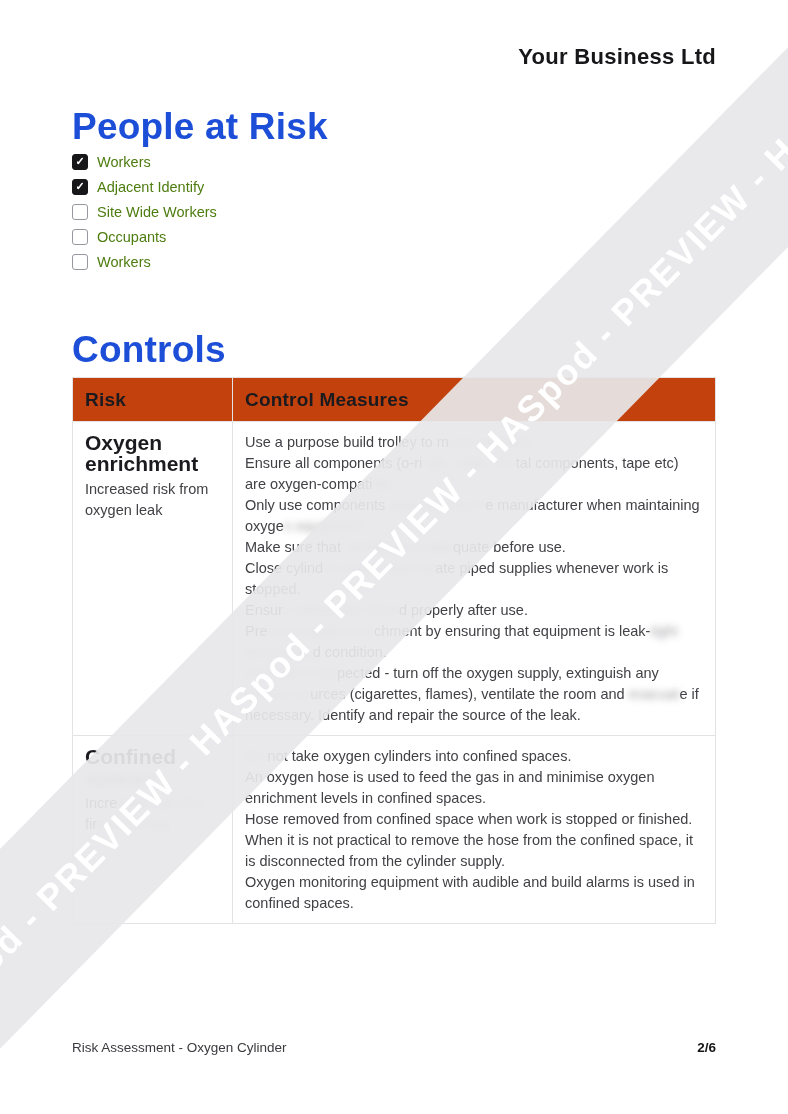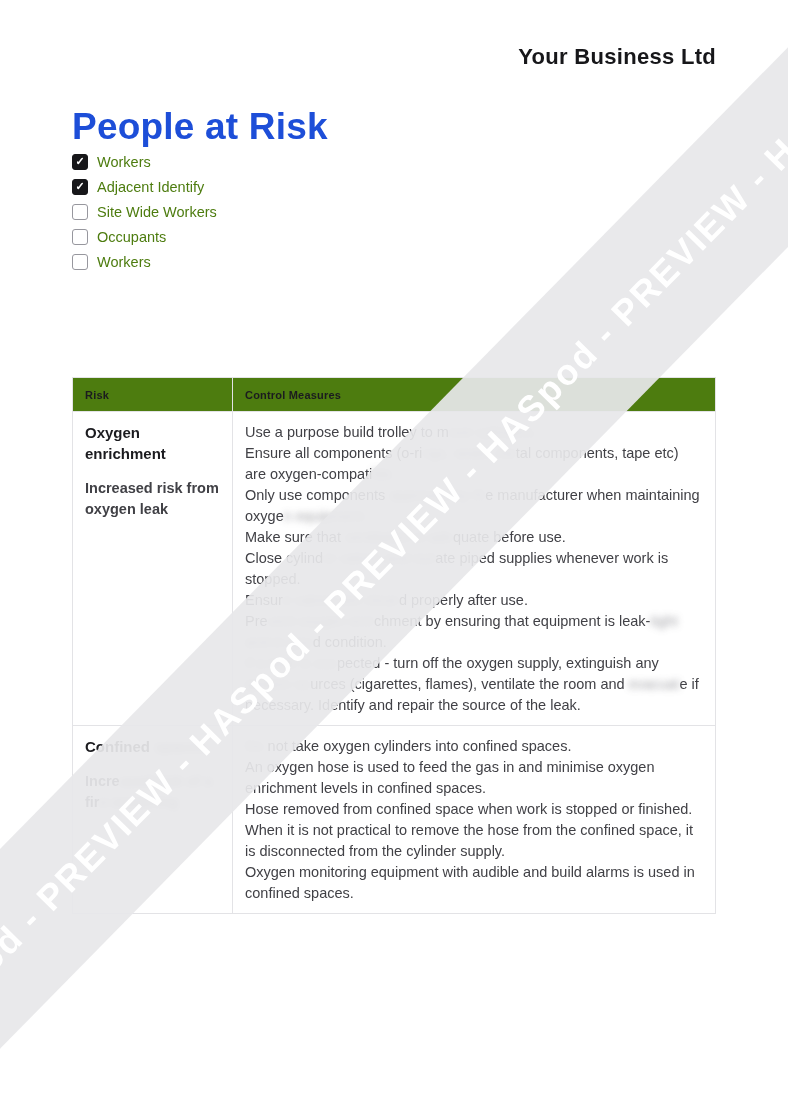--- a/index.html
+++ b/index.html
@@ -27,27 +27,27 @@
     font-size:11px; font-weight:bold; color:#ffffff; line-height:1;
   }
   .checkbox.checked { background:#17171a; border-color:#17171a; }
   .pr-label { font-size:14.5px; color:#4d7c0f; }
   table.controls {
     position:absolute; left:72px; top:377px; width:644px;
     border-collapse:collapse; table-layout:fixed;
   }
   table.controls th, table.controls td { border:1px solid #e3e3e6; vertical-align:top; text-align:left; }
   table.controls th {
-    background:#4d7c0f; padding:11px 12px 10px 12px;
-    font-size:11px; font-weight:700; color:#1b1b1f; letter-spacing:0.2px;
+    background:#c2410c; padding:11px 12px 10px 12px;
+    font-size:19px; font-weight:700; color:#1b1b1f; letter-spacing:0.2px;
   }
   th.col-risk, td.cell-risk { width:160px; }
   table.controls td { padding:10px 12px 9px 12px; font-size:14.5px; line-height:21px; color:#414146; }
-  .risk-title { font-weight:700; font-size:15px; color:#1b1b1f; line-height:21px; }
-  .risk-desc { margin-top:14px;font-weight:bold; }
+  .risk-title { font-weight:700; font-size:21px; color:#1b1b1f; line-height:21px; }
+  .risk-desc { margin-top:5px; }
   .measure { margin:0; }
   .cens { color:#8a8a90; filter:blur(3.5px); opacity:0.8; }
   .footer {
     position:absolute; left:72px; top:1040px; width:644px;
     display:flex; justify-content:space-between; align-items:baseline;
     font-size:13.5px; color:#3a3a3f;
   }
   .page-num { font-weight:700; color:#141417; }
   .watermark {
     position:absolute; left:-406px; top:478px; width:1600px; height:140px;
@@ -82,20 +82,21 @@
       <div class="pr-item">
         <span class="checkbox"></span>
         <span class="pr-label">Occupants</span>
       </div>
       <div class="pr-item">
         <span class="checkbox"></span>
         <span class="pr-label">Workers</span>
       </div>
     </div>
 
+  <h1 class="h-big" id="controls-title">Controls</h1>
 
   <table class="controls">
     <thead>
       <tr>
         <th class="col-risk">Risk</th>
         <th>Control Measures</th>
       </tr>
     </thead>
     <tbody>
         <tr>
@@ -125,14 +126,18 @@
             <div class="measure"><span>Hose removed from confined space when work is stopped or finished.</span></div>
             <div class="measure"><span>When it is not practical to remove the hose from the confined space, it is disconnected from the cylinder supply.</span></div>
             <div class="measure"><span>Oxygen monitoring equipment with audible and build alarms is used in confined spaces.</span></div>
           </td>
         </tr>
       </tbody>
   </table>
 
   <div class="watermark" style="background: rgba(231, 231, 234, 0.93); color: rgb(255, 255, 255);">HASpod - PREVIEW - HASpod - PREVIEW - HASpod - PREVIEW - HASpod</div>
 
+  <div class="footer">
+    <span>Risk Assessment - Oxygen Cylinder</span>
+    <span class="page-num">2/6</span>
+  </div>
 
 </div>
 
 </body></html>

